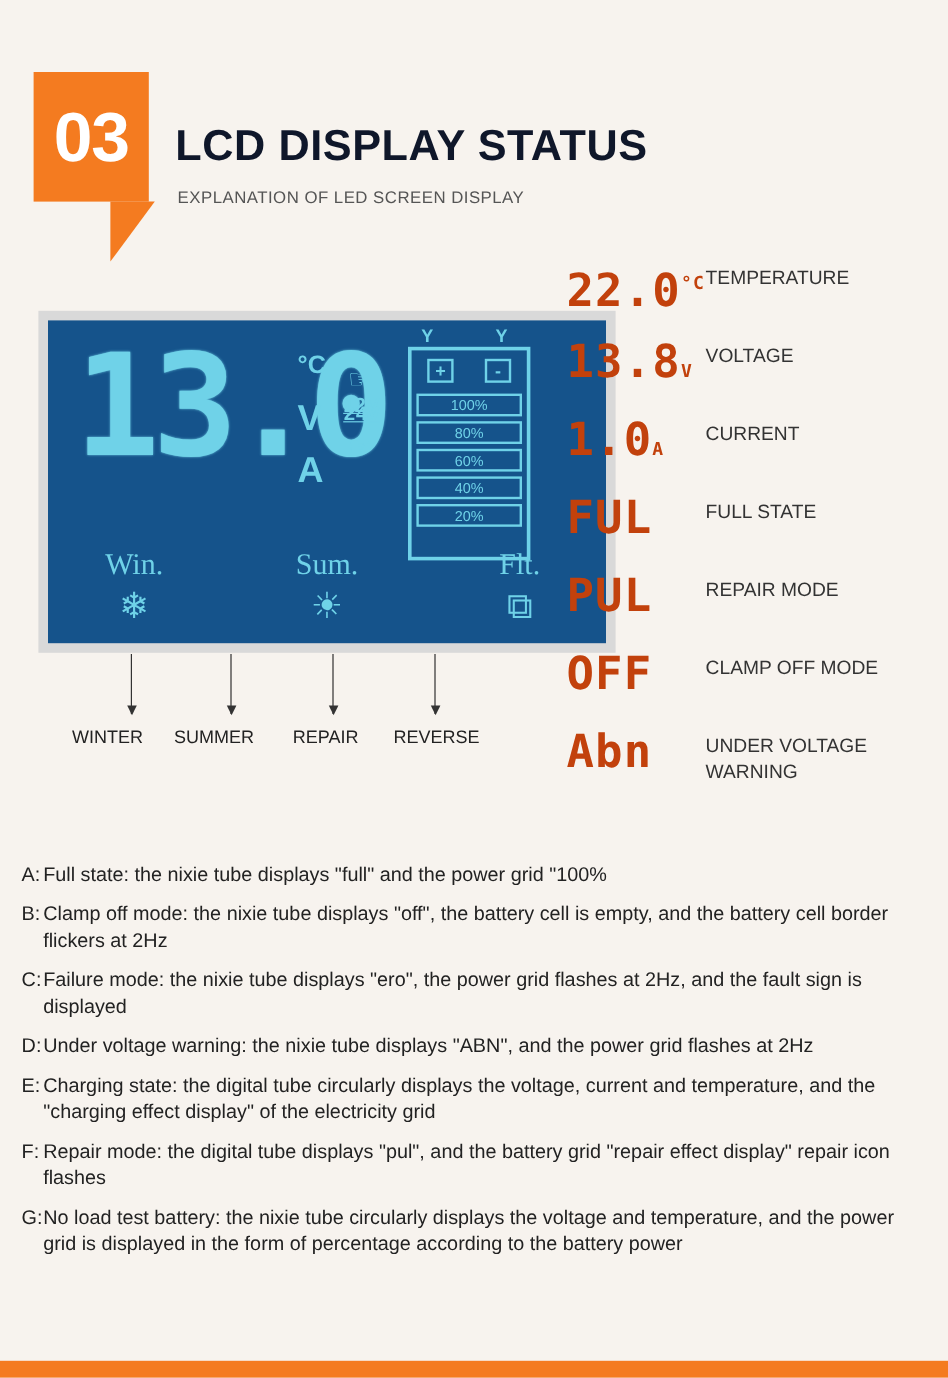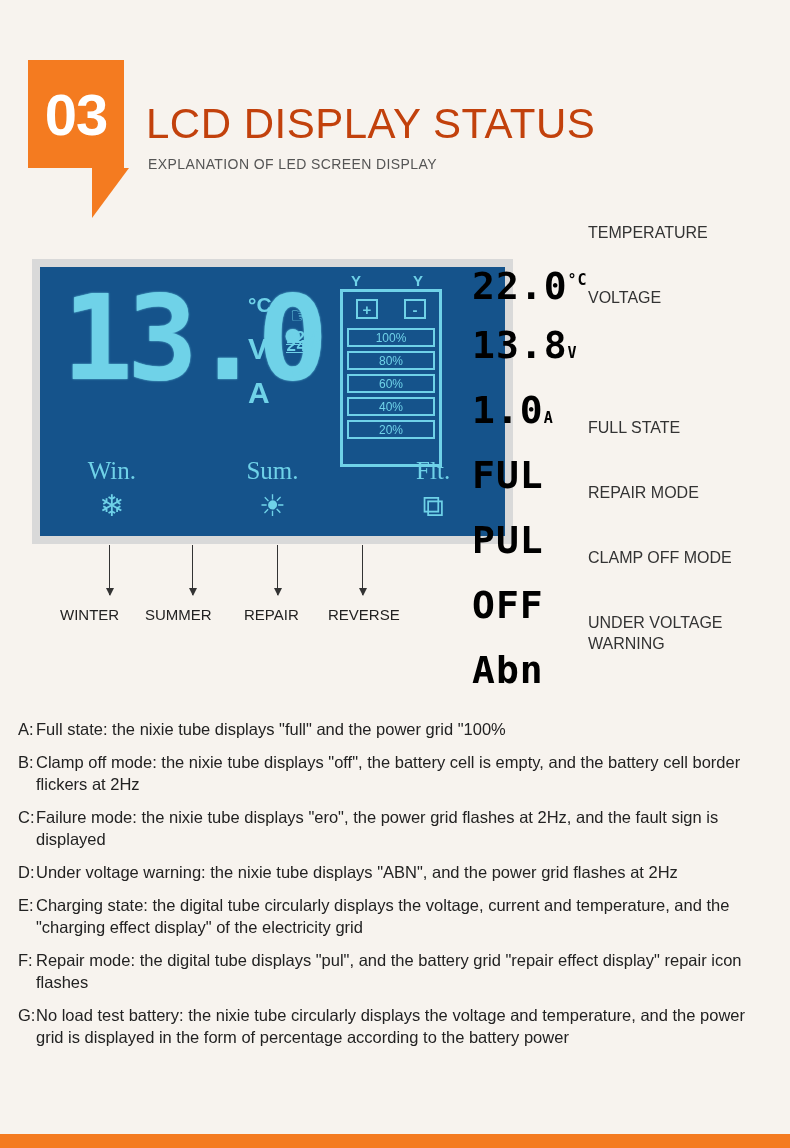--- a/index.html
+++ b/index.html
@@ -26,21 +26,21 @@
     letter-spacing:-1px;
   }
   .badge-tail{
     position:absolute;left:92px;top:138px;
     width:0;height:0;
     border-left:37px solid #f47b20;
     border-bottom:50px solid transparent;
   }
   .title{
     position:absolute;left:146px;top:70px;
-    font-size:42px;font-weight:normal;color:#c2410c;
+    font-size:36px;font-weight:bold;color:#0f172a;
     letter-spacing:0.5px;
   }
   .subtitle{
     position:absolute;left:148px;top:126px;
     font-size:14px;color:#555;letter-spacing:0.4px;
   }
 
   
   .lcd-wrap{
     position:absolute;left:32px;top:259px;width:481px;height:285px;
@@ -121,22 +121,22 @@
     font-size:15px;color:#222;
   }
   .leader-labels span{position:absolute;}
 
   
   .legend{position:absolute;left:472px;top:212px;width:300px;}
   .legend-row{position:relative;height:65px;}
   .seg{
     position:absolute;left:0;top:0;width:82px;
     font-family:"DejaVu Sans Mono", monospace;
-    font-size:38px;font-weight:bold;color:#000000;
-    letter-spacing:1px;line-height:48px;margin-top:44px;
+    font-size:38px;font-weight:bold;color:#c2410c;
+    letter-spacing:1px;line-height:48px;
   }
   .seg .sup{font-size:15px;vertical-align:super;}
   .seg .sub{font-size:15px;vertical-align:baseline;}
   .legend-text{
     position:absolute;left:116px;top:10px;width:200px;
     font-size:16px;color:#333;line-height:21px;
   }
 
   
   .notes{
@@ -233,20 +233,21 @@
       <div class="seg">
         <span>13.8</span><span class="sub">V</span>
       </div>
       <div class="legend-text">VOLTAGE</div>
     </div>
 
     <div class="legend-row">
       <div class="seg">
         <span>1.0</span><span class="sub">A</span>
       </div>
+      <div class="legend-text">CURRENT</div>
     </div>
 
     <div class="legend-row">
       <div class="seg">FUL</div>
       <div class="legend-text">FULL STATE</div>
     </div>
 
     <div class="legend-row">
       <div class="seg">PUL</div>
       <div class="legend-text">REPAIR MODE</div>

